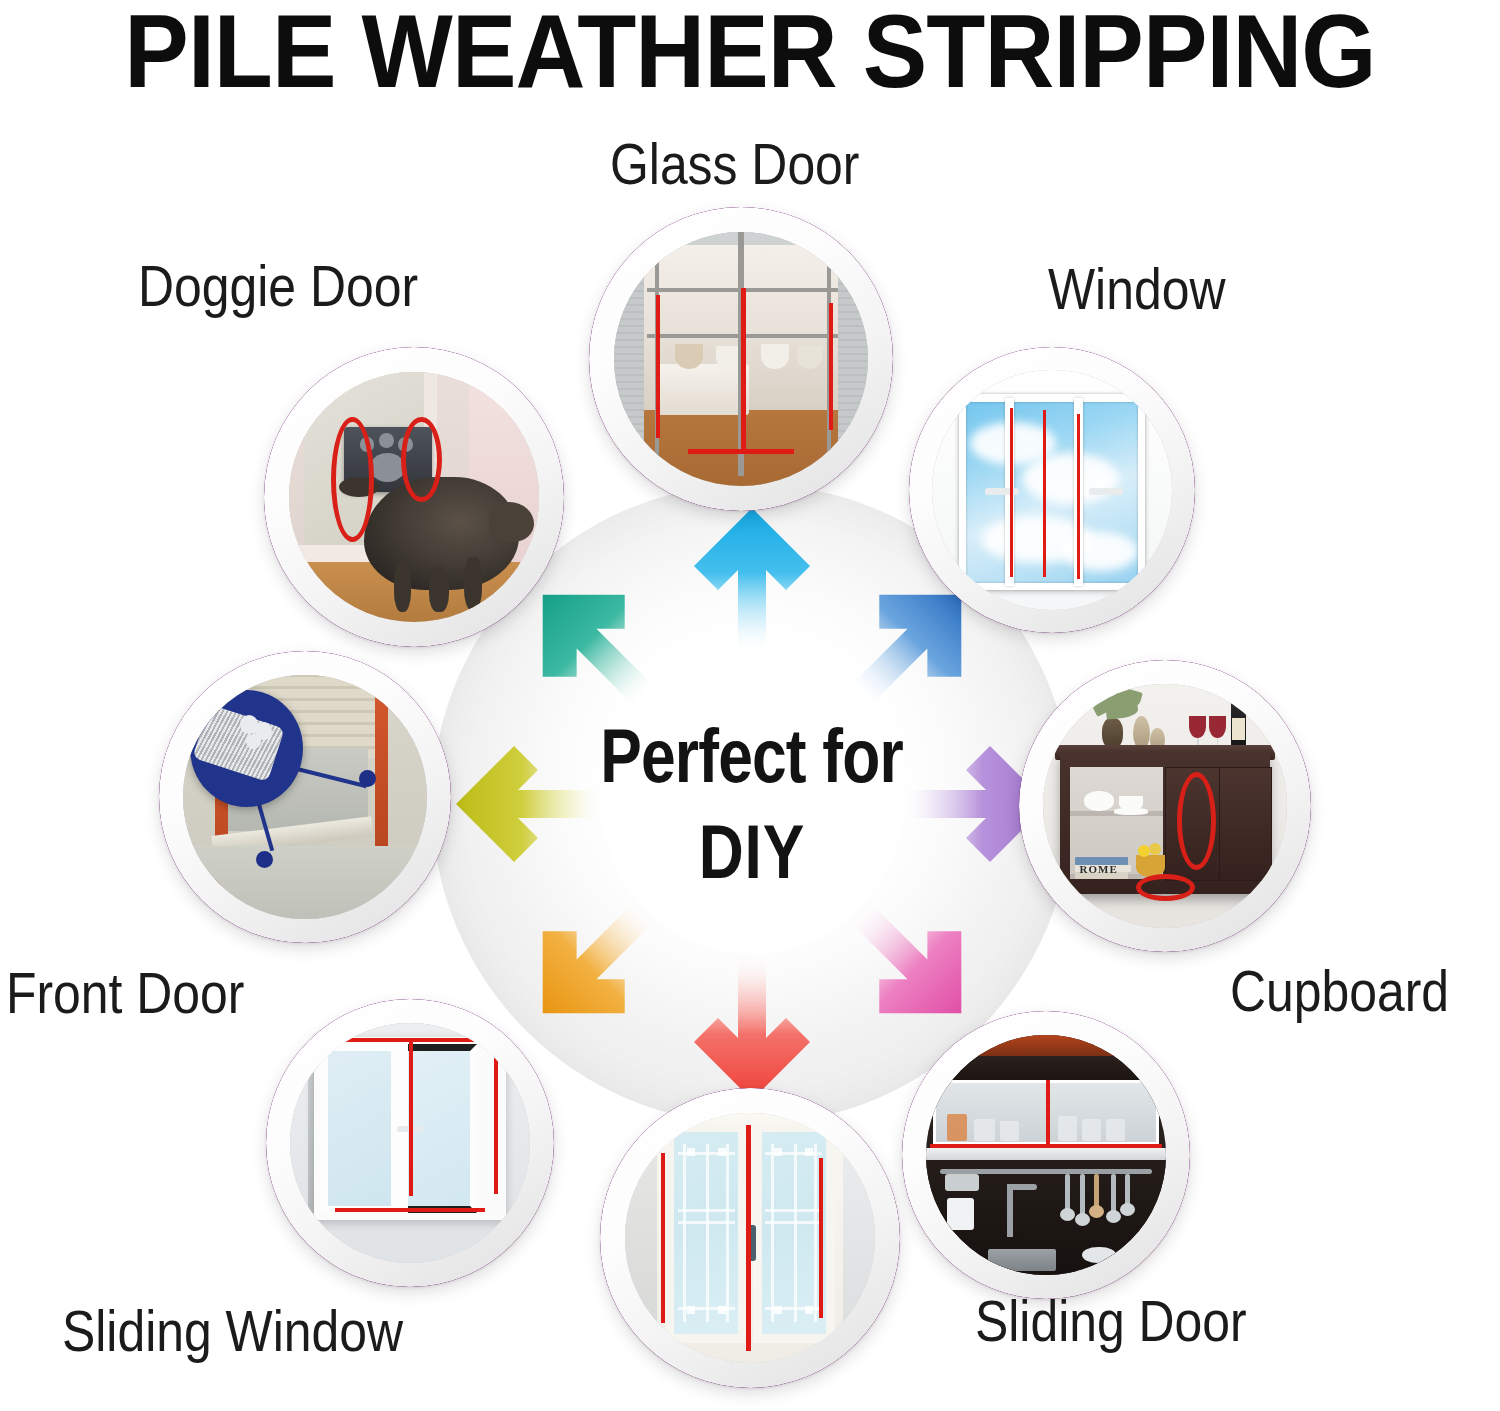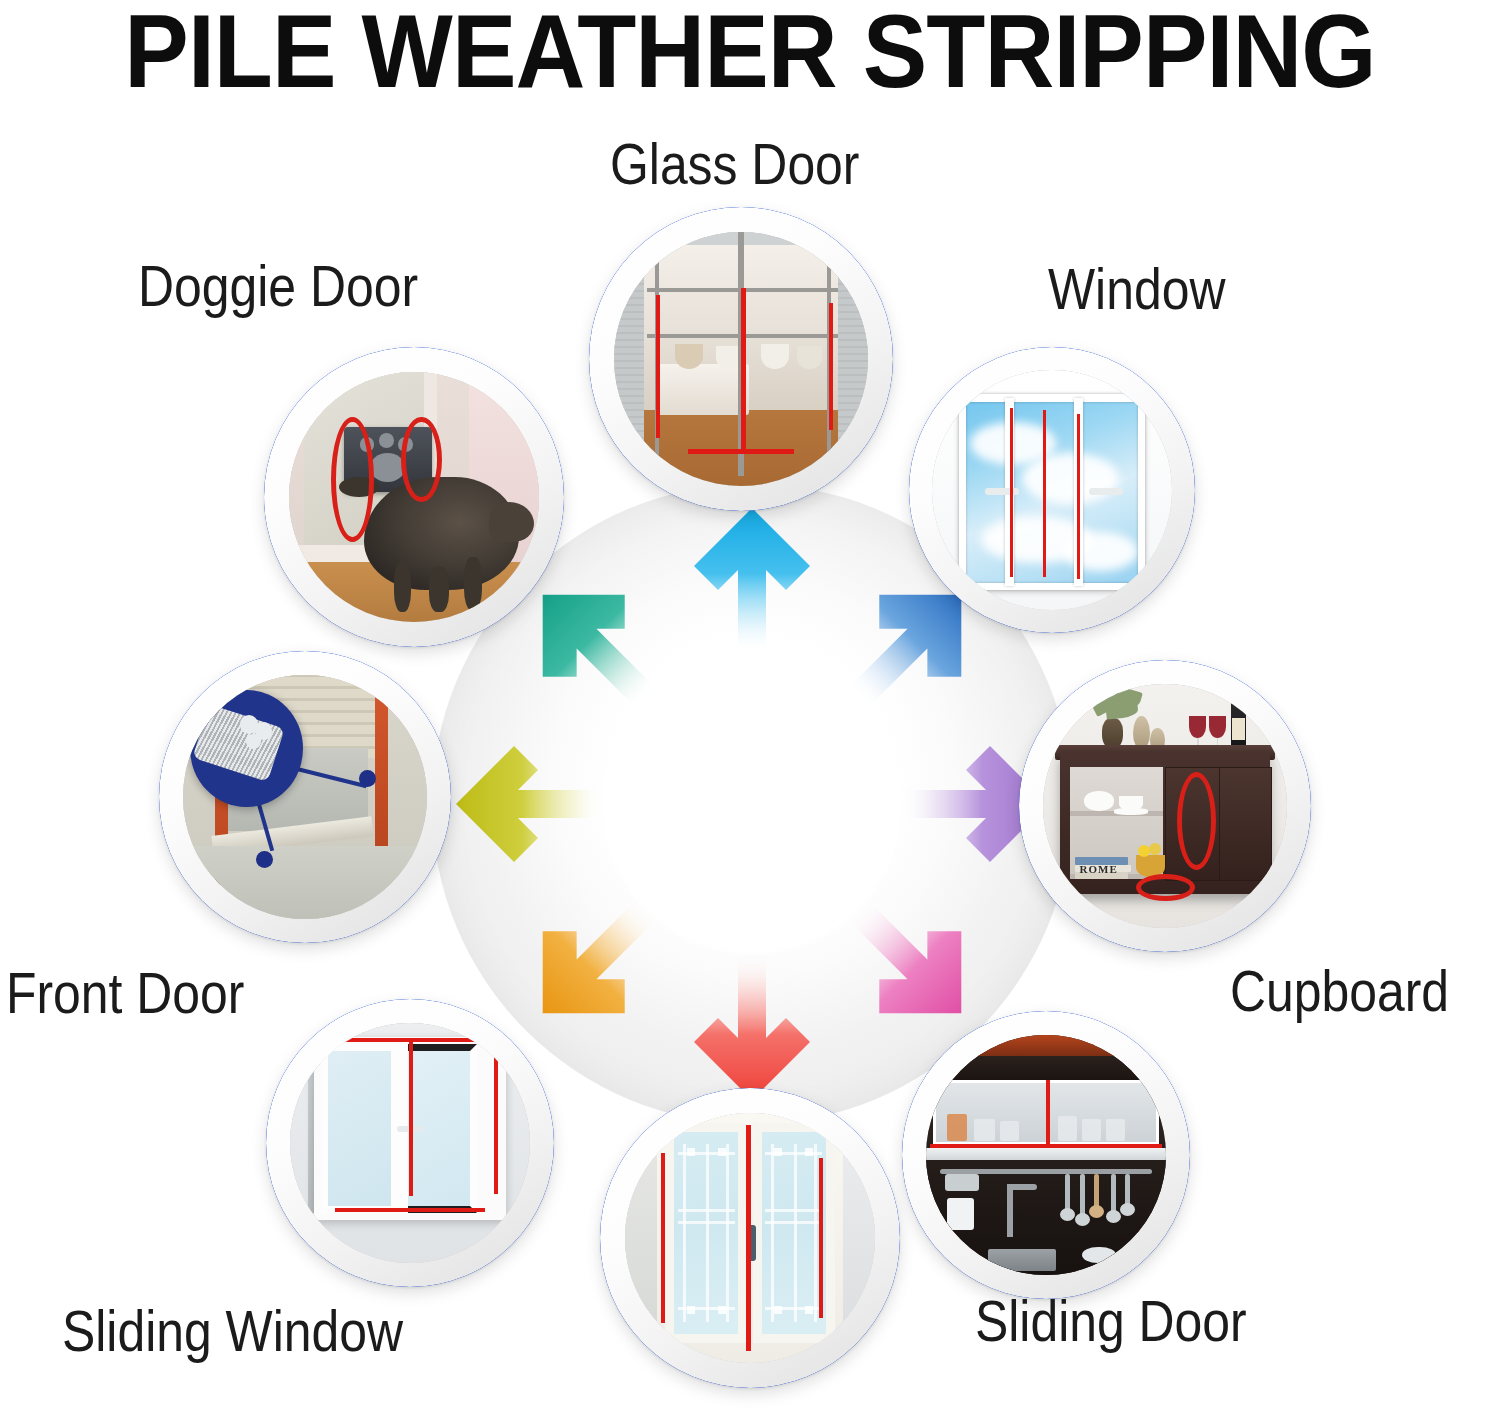--- a/index.html
+++ b/index.html
@@ -81,21 +81,21 @@
   .arrow .glyph{
     position:absolute;
     left:-62px;top:-300px;
     width:124px;height:150px;
   }
   .arrow svg{display:block;width:124px;height:150px;overflow:visible;}
 
   
   .circ{
     position:absolute;border-radius:50%;
-    background:#1d4ed8;
+    background:#701a75;
     box-shadow:0 6px 16px rgba(0,0,0,0.13), 0 1px 3px rgba(0,0,0,0.10);
     overflow:hidden;
   }
   .circ .ring{
     position:absolute;left:0;top:0;right:0;bottom:0;border-radius:50%;
     background:
       linear-gradient(150deg,#ffffff 0%, #fdfdfd 35%, #f3f3f3 62%, #e6e6e6 88%, #dcdcdc 100%);
   }
   .circ .photo{
     position:absolute;border-radius:50%;overflow:hidden;
@@ -385,20 +385,24 @@
         <stop offset="22%" stop-color="#c2e8de" stop-opacity="0.6"></stop>
         <stop offset="55%" stop-color="#3cb9a2"></stop>
               <stop offset="100%" stop-color="#15a087"></stop>
       </linearGradient>
           </defs>
       <path d="M62 4 L120 62 L96 86 L76 66 L76 150 L48 150 L48 66 L28 86 L4 62 Z" fill="url(#gUL)"></path>
     </svg>
       </div>
   </div>
 
+  <div class="hub-text" style="left:432px;top:484px;">
+    <div class="t1">Perfect for</div>
+    <div class="t2">DIY</div>
+  </div>
 
   <div class="circ" style="left:589px;top:207px;width:304px;height:304px;">
     <div class="ring"></div>
     <div class="photo">
       <div class="scene s-glass">
         <div class="brick-l"></div>
           <div class="brick-r"></div>
         <div class="ceil"></div>
           <div class="wallmid"></div>
           <div class="floor"></div>

